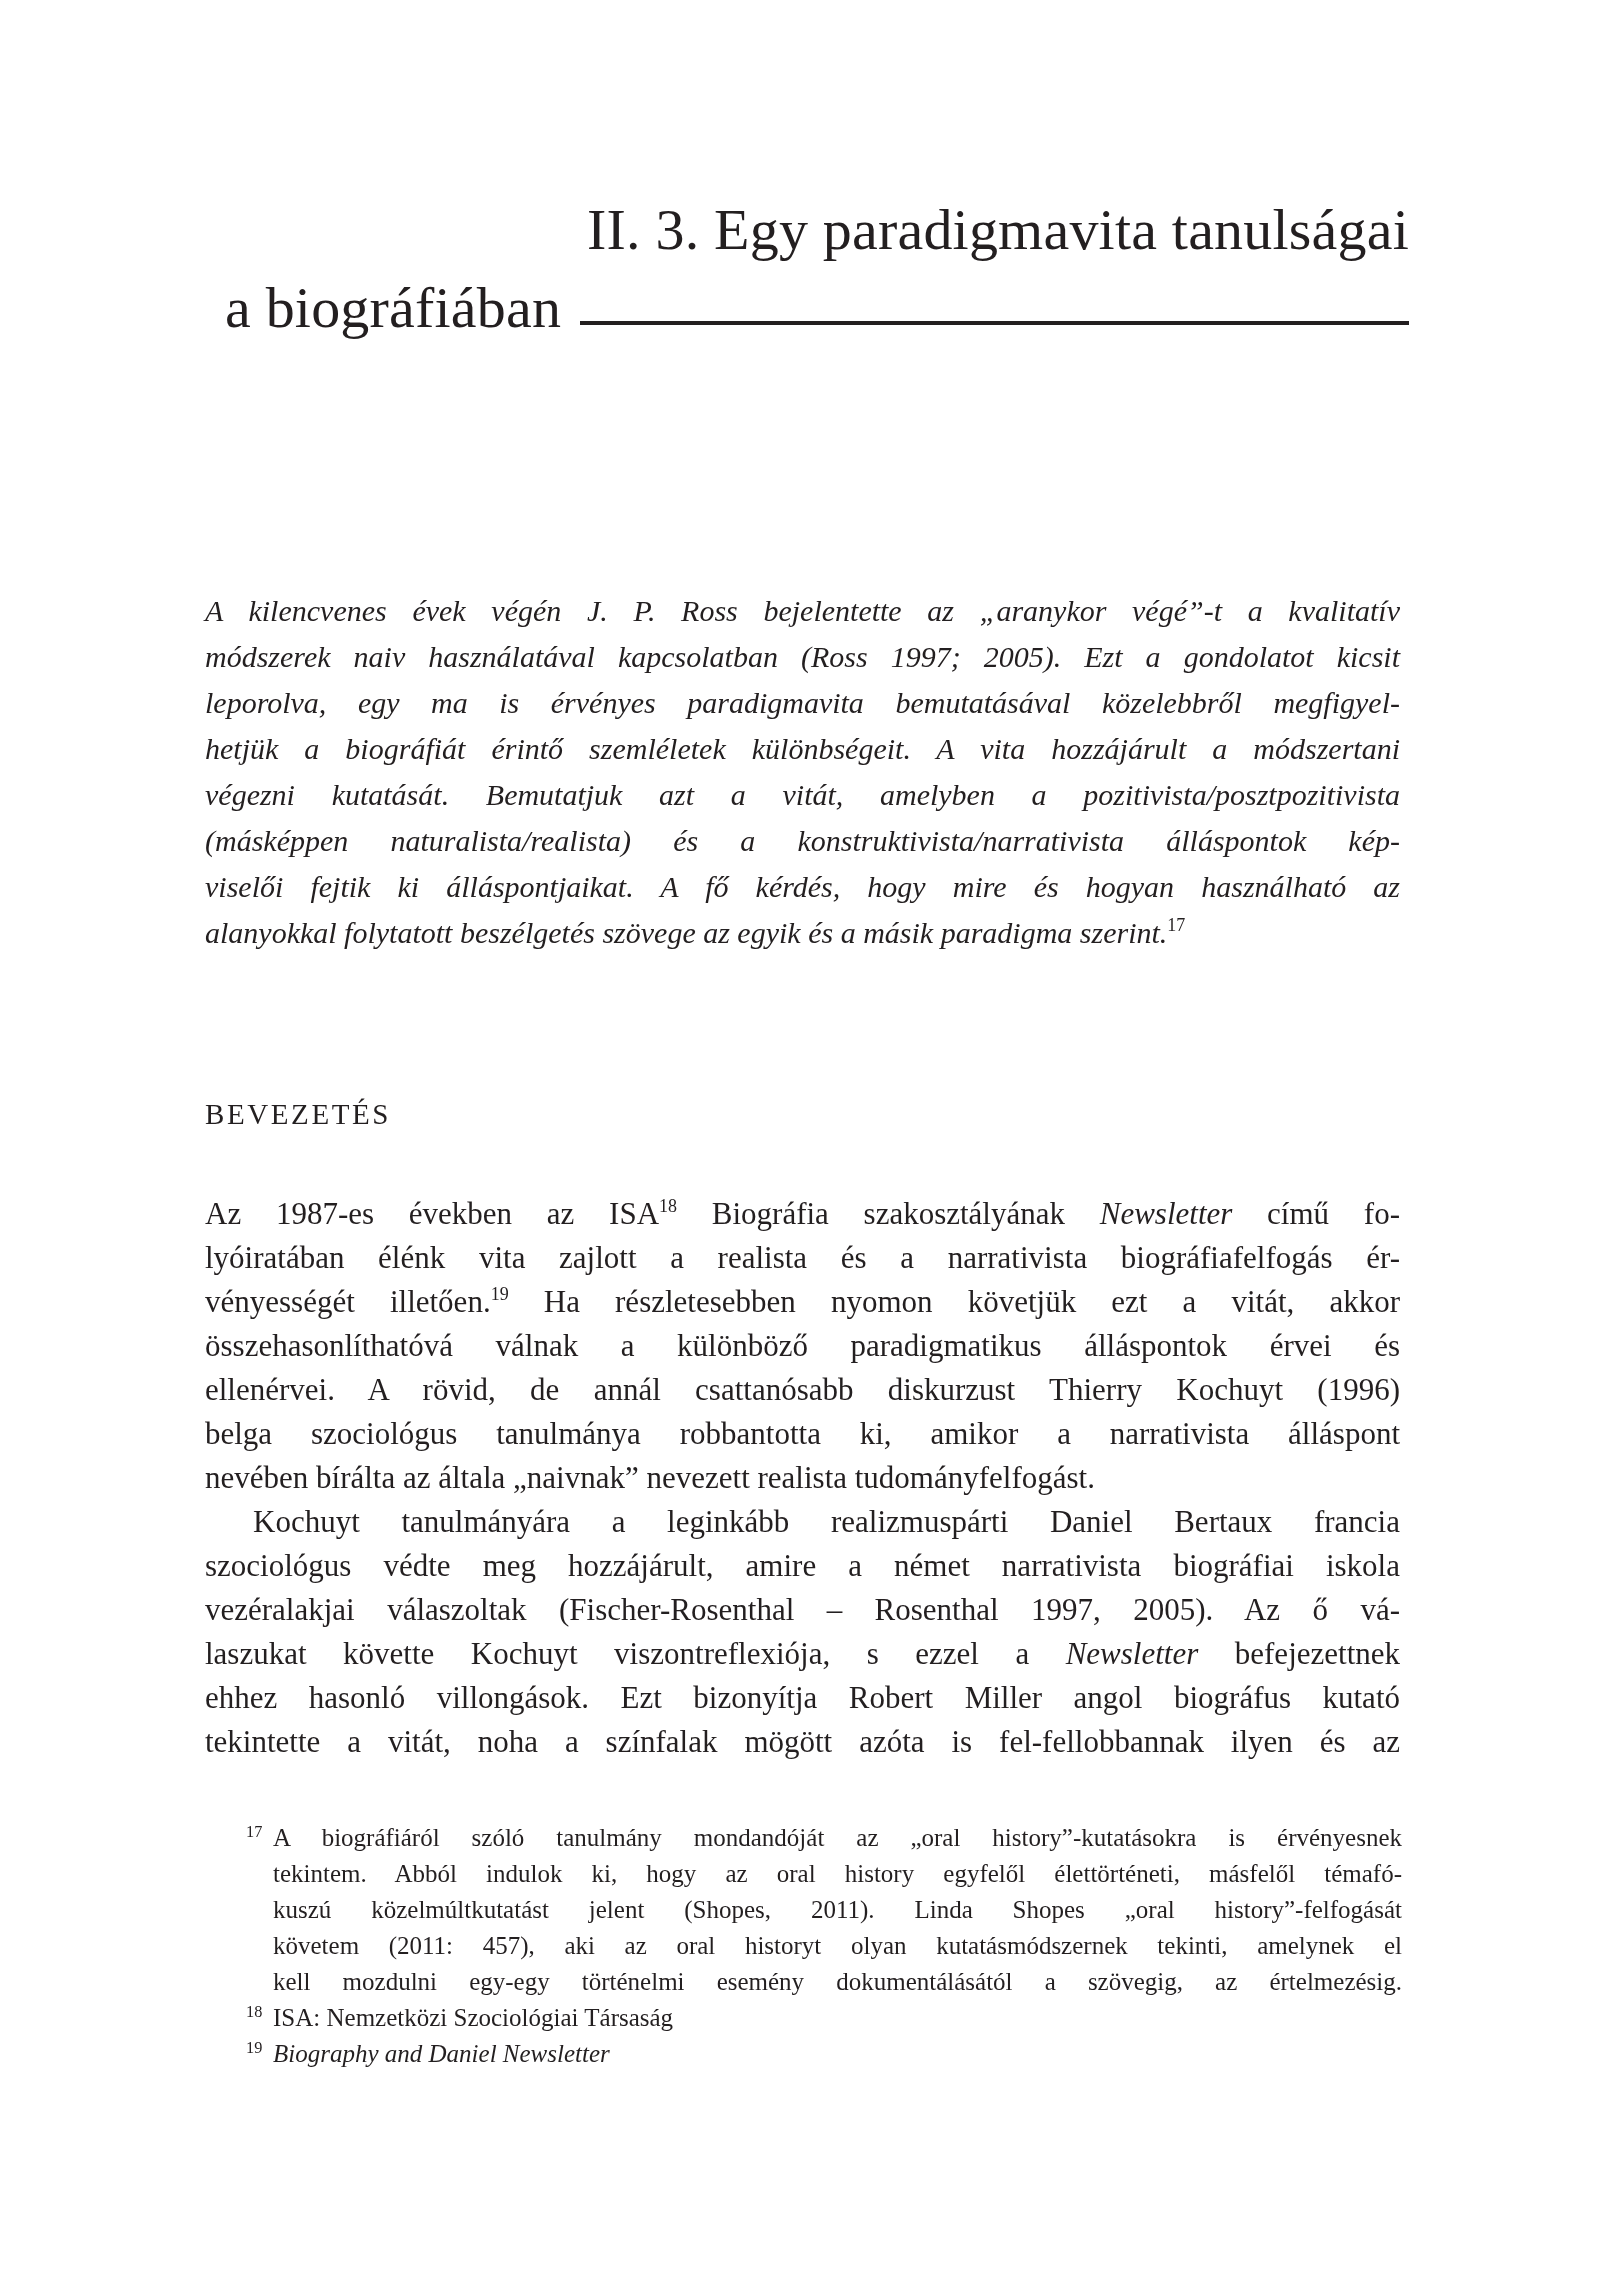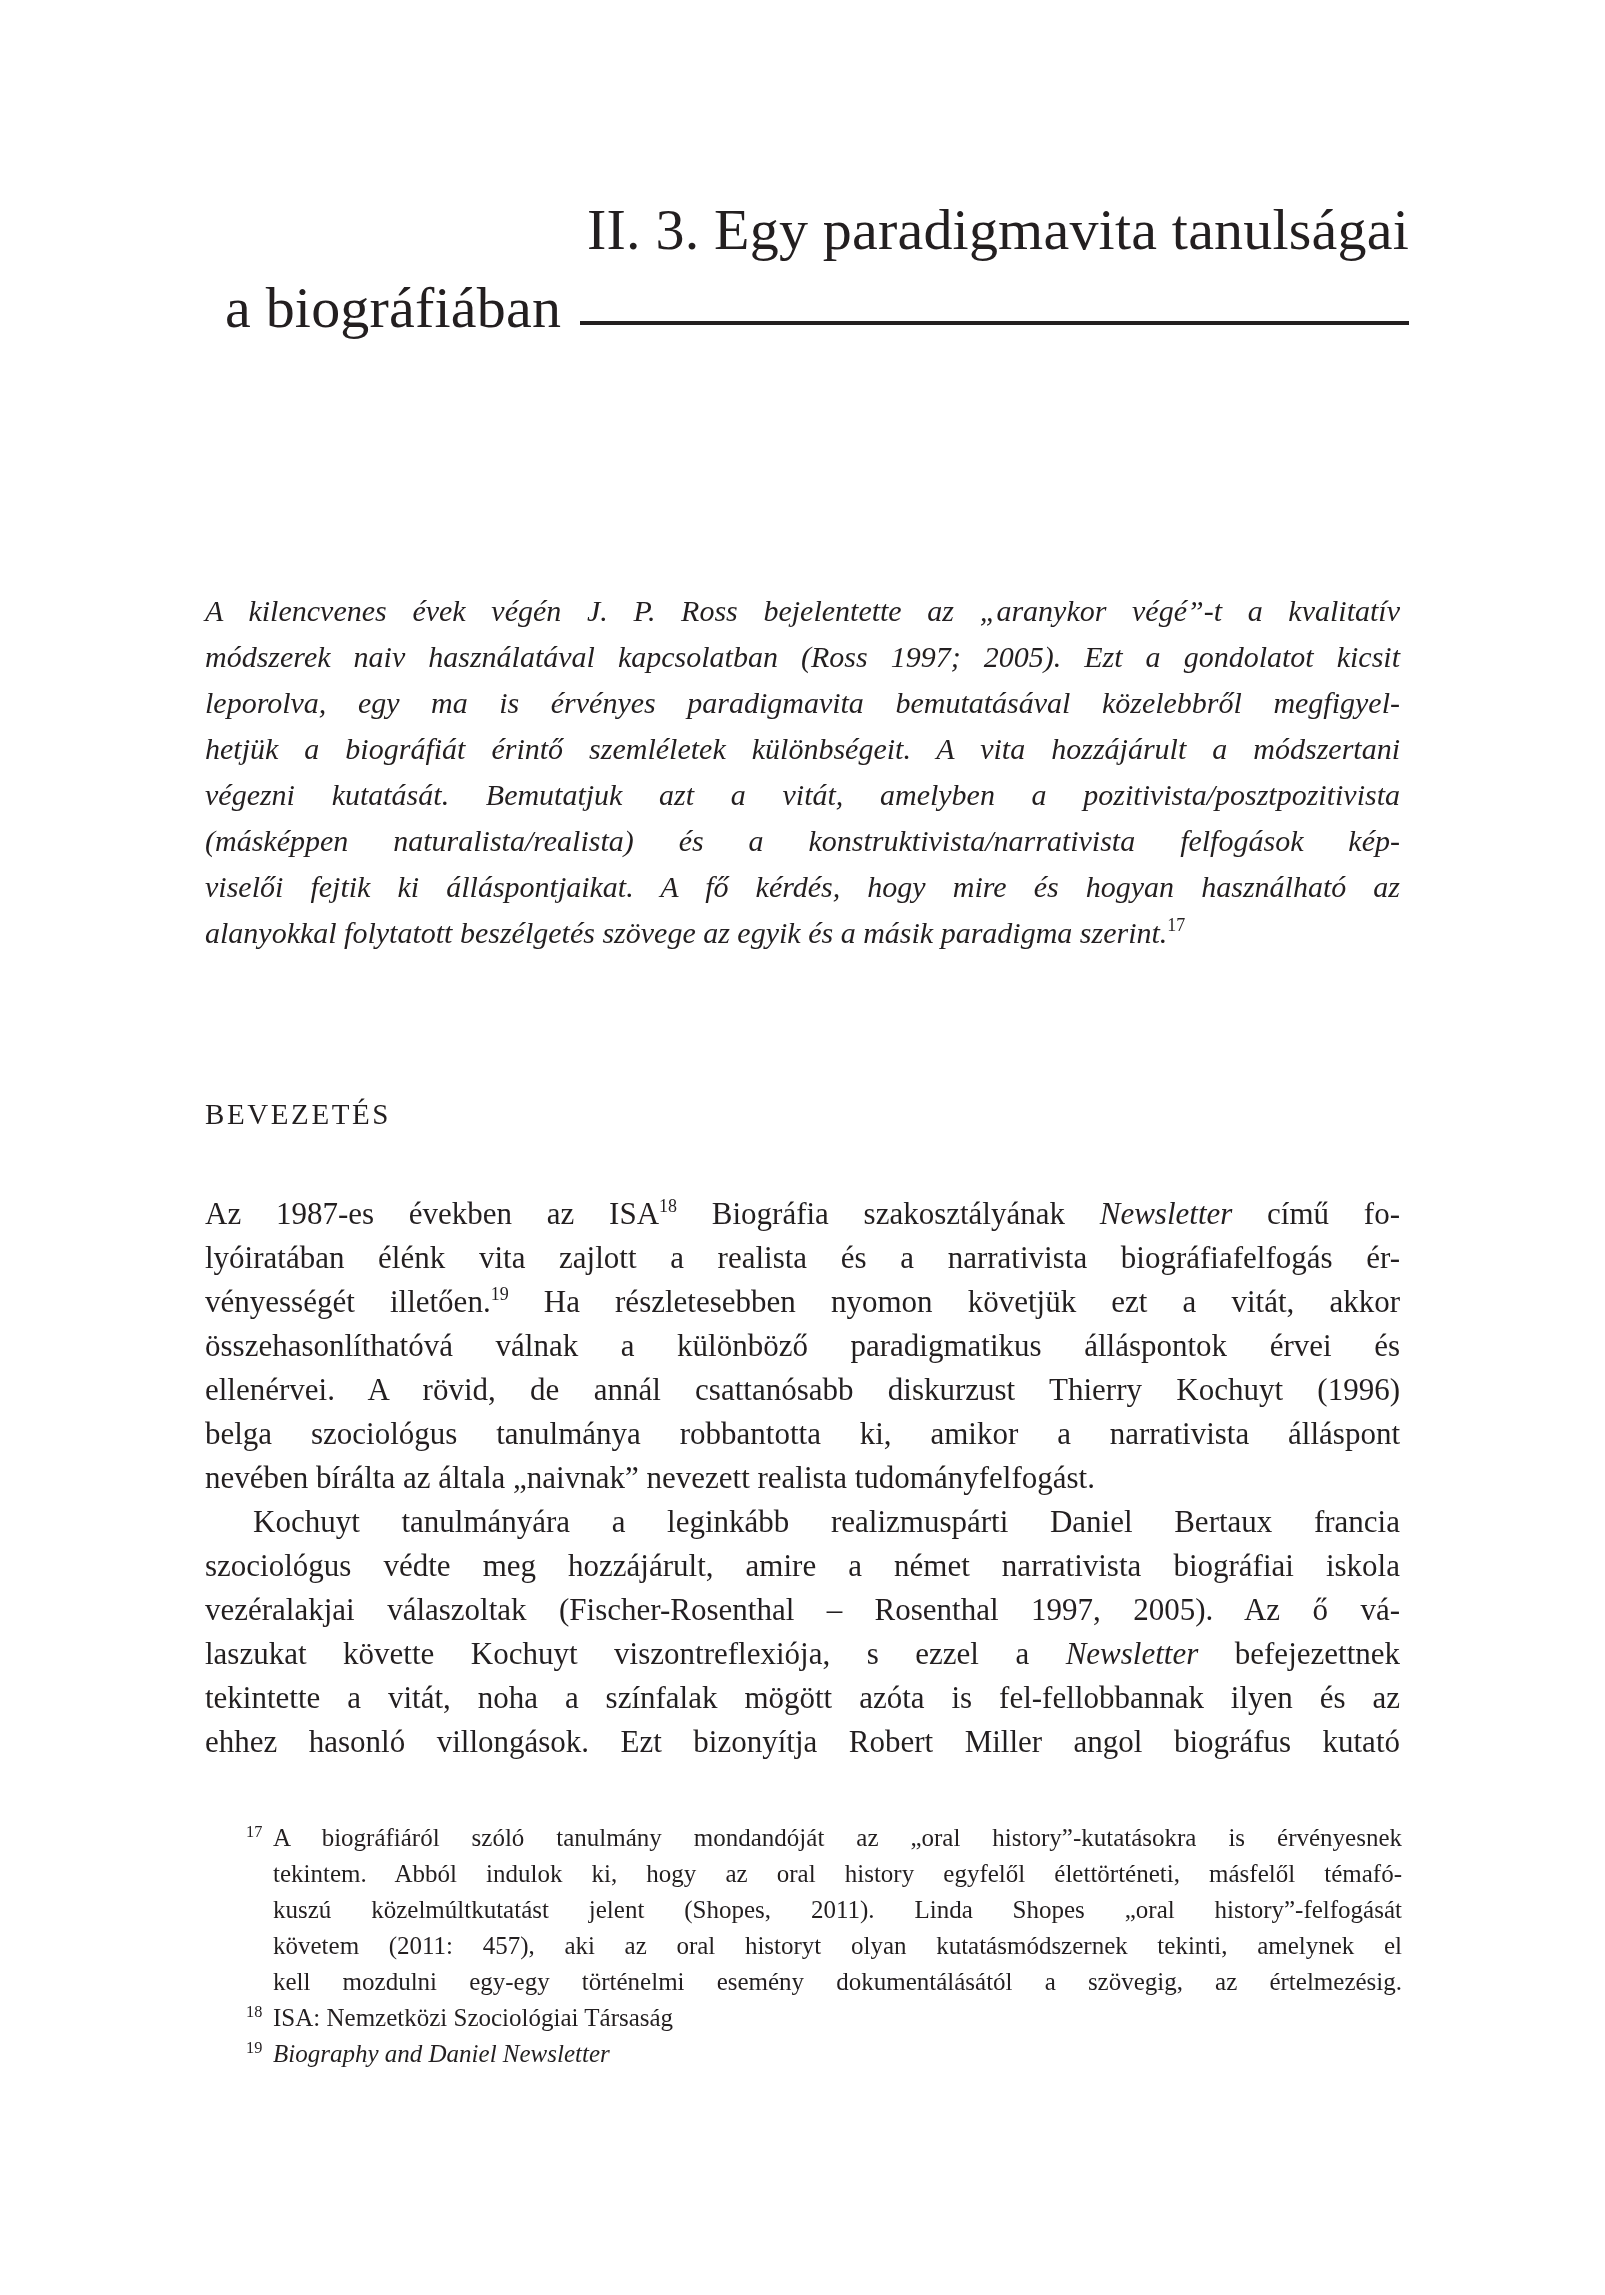--- a/index.html
+++ b/index.html
@@ -41,43 +41,43 @@
     <span class="title-rule"></span>
   </div>
 </div>
 
 <div id="abstract">
   <span class="justified-line">A kilencvenes évek végén J. P. Ross bejelentette az „aranykor végé”-t a kvalitatív</span>
   <span class="justified-line">módszerek naiv használatával kapcsolatban (Ross 1997; 2005). Ezt a gondolatot kicsit</span>
   <span class="justified-line">leporolva, egy ma is érvényes paradigmavita bemutatásával közelebbről megfigyel-</span>
   <span class="justified-line">hetjük a biográfiát érintő szemléletek különbségeit. A vita hozzájárult a módszertani</span>
   <span class="justified-line">végezni kutatását. Bemutatjuk azt a vitát, amelyben a pozitivista/posztpozitivista</span>
-  <span class="justified-line">(másképpen naturalista/realista) és a konstruktivista/narrativista felfogások kép-</span>
+  <span class="justified-line">(másképpen naturalista/realista) és a konstruktivista/narrativista álláspontok kép-</span>
   <span class="justified-line">viselői fejtik ki álláspontjaikat. A fő kérdés, hogy mire és hogyan használható az</span>
   <span class="justified-line last"><span>alanyokkal folytatott beszélgetés szövege az egyik és a másik paradigma szerint.</span><sup class="ref">17</sup></span>
 </div>
 
 <div id="section-heading">BEVEZETÉS</div>
 
 <div id="body">
 
   <span class="justified-line"><span>Az 1987-es években az ISA</span><sup class="ref">18</sup><span> Biográfia szakosztályának </span><span class="italic">Newsletter</span><span> című fo-</span></span>
   <span class="justified-line">lyóiratában élénk vita zajlott a realista és a narrativista biográfiafelfogás ér-</span>
   <span class="justified-line"><span>vényességét illetően.</span><sup class="ref">19</sup><span> Ha részletesebben nyomon követjük ezt a vitát, akkor</span></span>
   <span class="justified-line">összehasonlíthatóvá válnak a különböző paradigmatikus álláspontok érvei és</span>
   <span class="justified-line">ellenérvei. A rövid, de annál csattanósabb diskurzust Thierry Kochuyt (1996)</span>
   <span class="justified-line">belga szociológus tanulmánya robbantotta ki, amikor a narrativista álláspont</span>
   <span class="justified-line last">nevében bírálta az általa „naivnak” nevezett realista tudományfelfogást.</span>
 
   <span class="justified-line indent">Kochuyt tanulmányára a leginkább realizmuspárti Daniel Bertaux francia</span>
   <span class="justified-line">szociológus védte meg hozzájárult, amire a német narrativista biográfiai iskola</span>
   <span class="justified-line">vezéralakjai válaszoltak (Fischer-Rosenthal – Rosenthal 1997, 2005). Az ő vá-</span>
   <span class="justified-line"><span>laszukat követte Kochuyt viszontreflexiója, s ezzel a </span><span class="italic">Newsletter</span><span> befejezettnek</span></span>
+  <span class="justified-line">ehhez hasonló villongások. Ezt bizonyítja Robert Miller angol biográfus kutató</span>
   <span class="justified-line">tekintette a vitát, noha a színfalak mögött azóta is fel-fellobbannak ilyen és az</span>
-  <span class="justified-line">ehhez hasonló villongások. Ezt bizonyítja Robert Miller angol biográfus kutató</span>
 </div>
 
 <div id="footnotes">
   <div class="fn">
     <span class="fn-num">17</span>
     <span class="justified-line">A biográfiáról szóló tanulmány mondandóját az „oral history”-kutatásokra is érvényesnek</span>
     <span class="justified-line">tekintem. Abból indulok ki, hogy az oral history egyfelől élettörténeti, másfelől témafó-</span>
     <span class="justified-line">kuszú közelmúltkutatást jelent (Shopes, 2011). Linda Shopes „oral history”-felfogását</span>
     <span class="justified-line">követem (2011: 457), aki az oral historyt olyan kutatásmódszernek tekinti, amelynek el</span>
     <span class="justified-line">kell mozdulni egy-egy történelmi esemény dokumentálásától a szövegig, az értelmezésig.</span>

